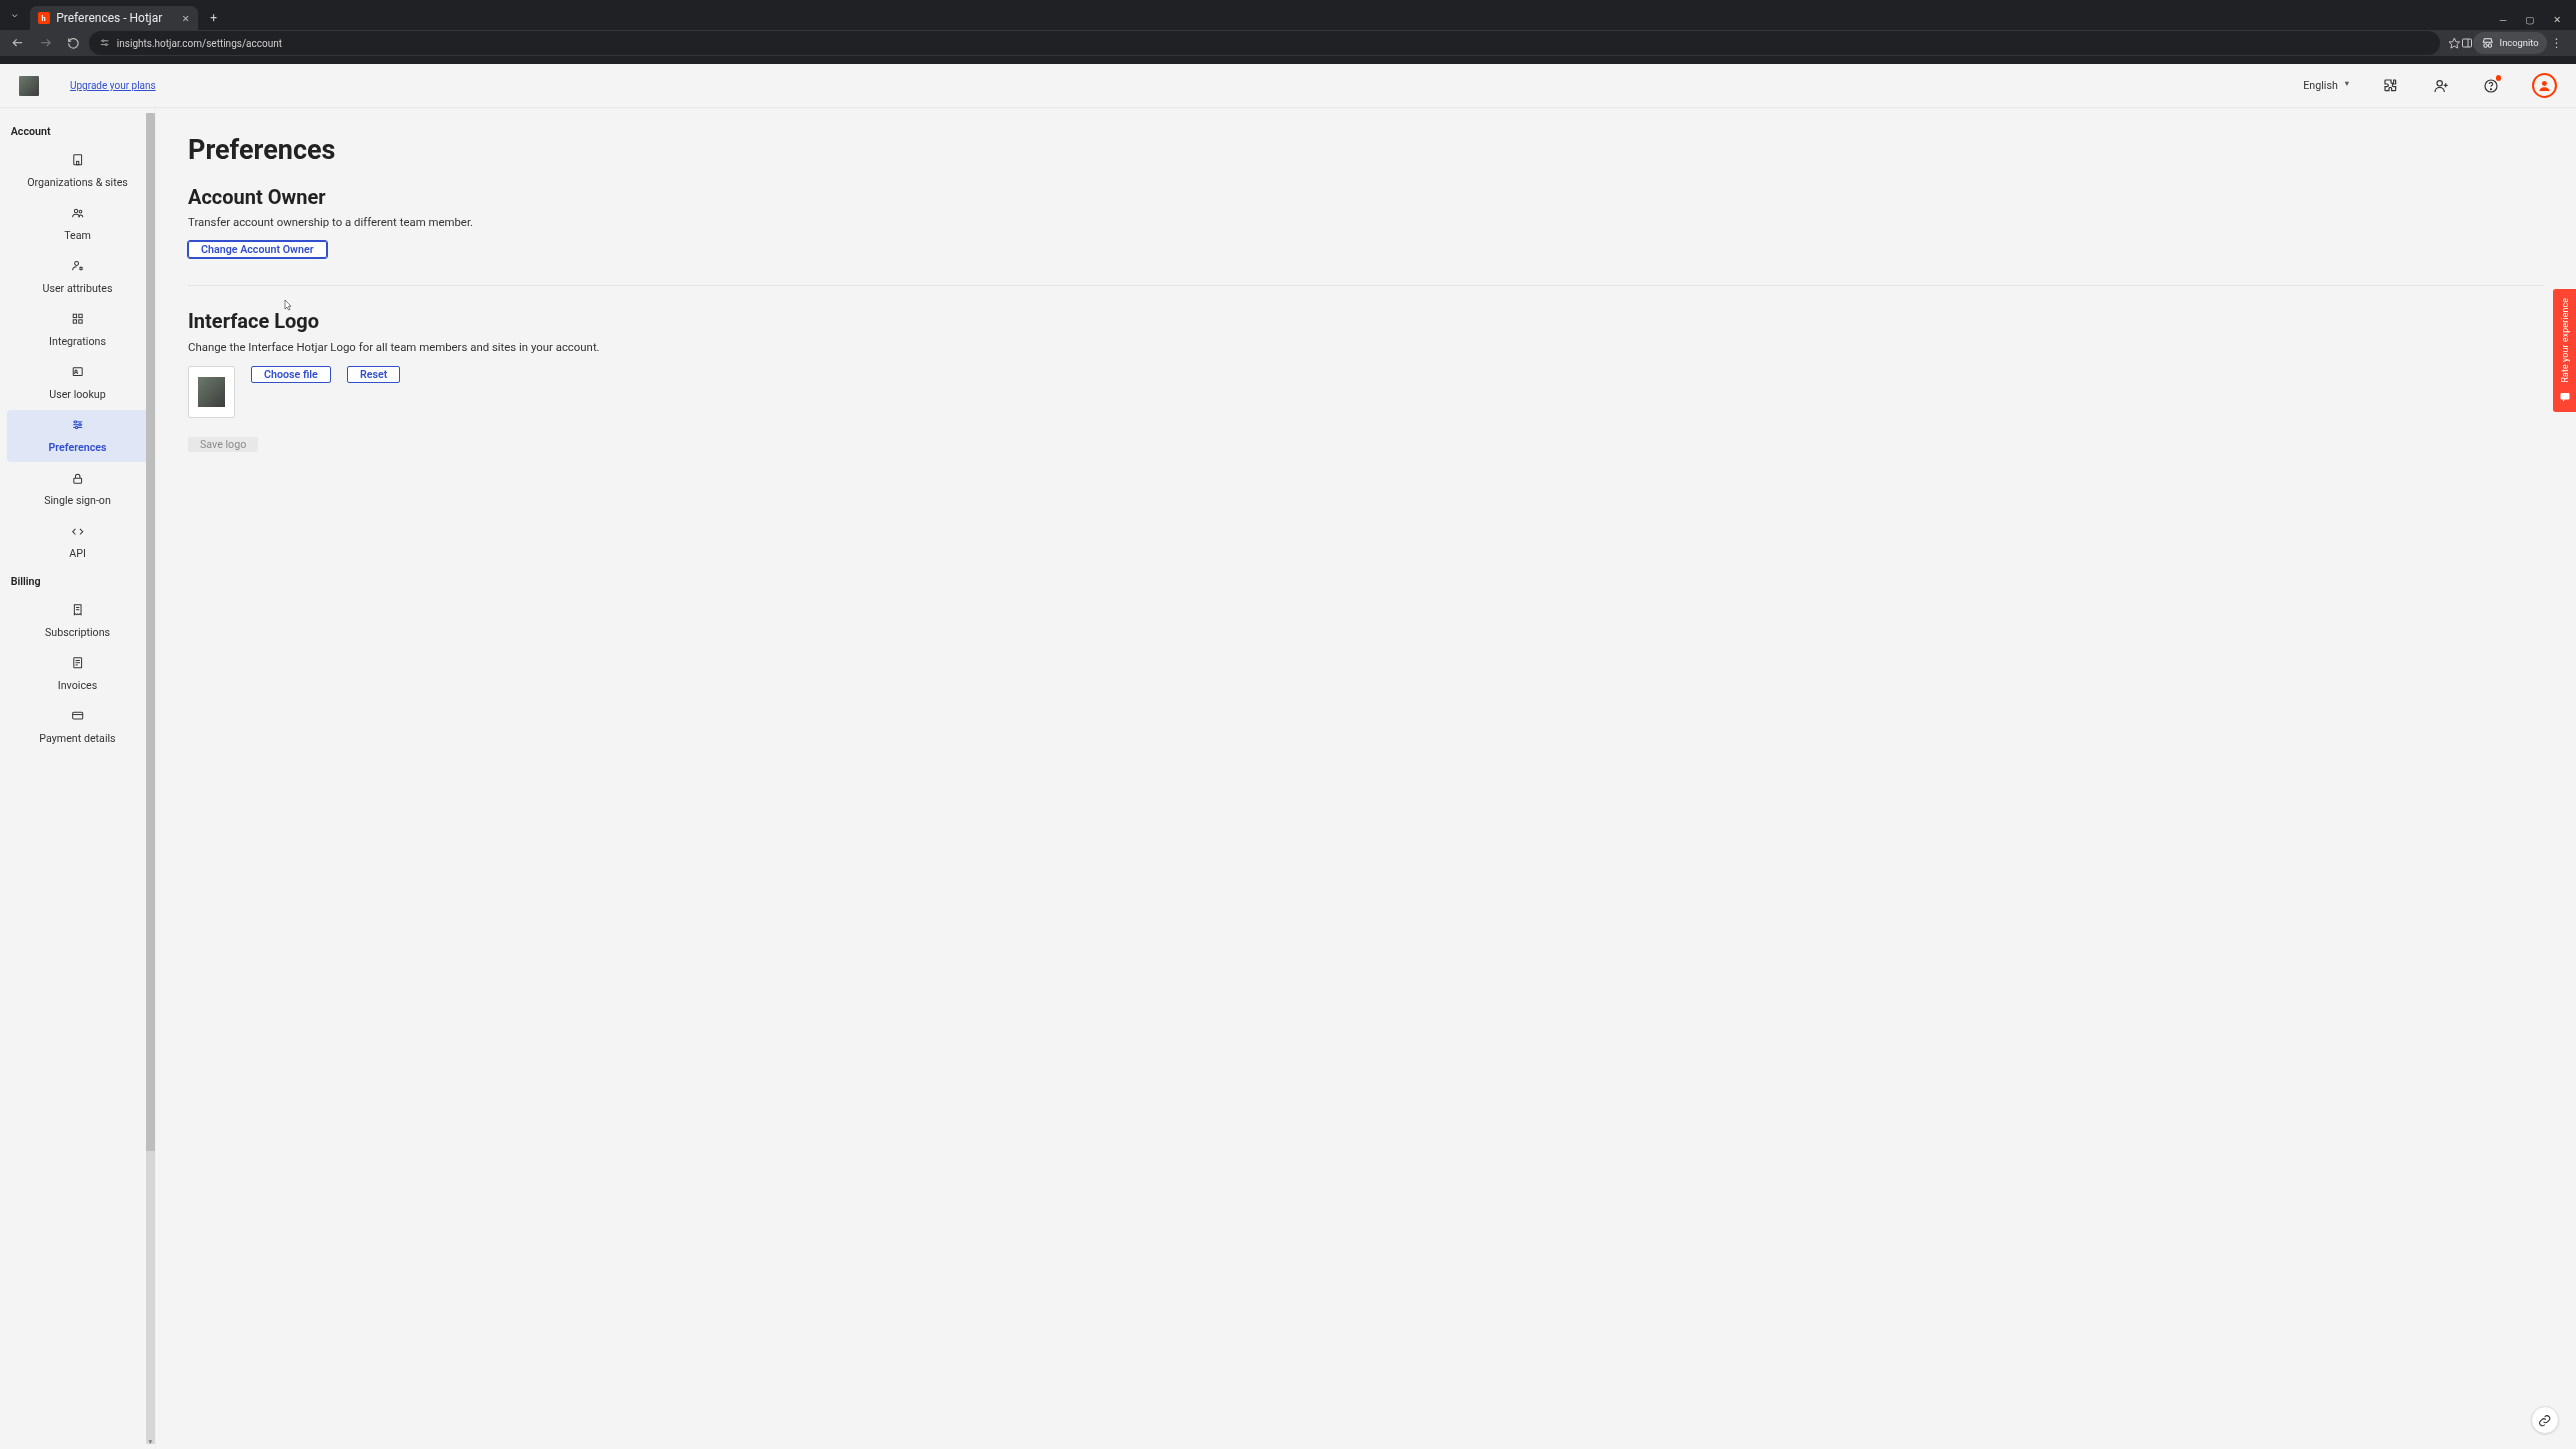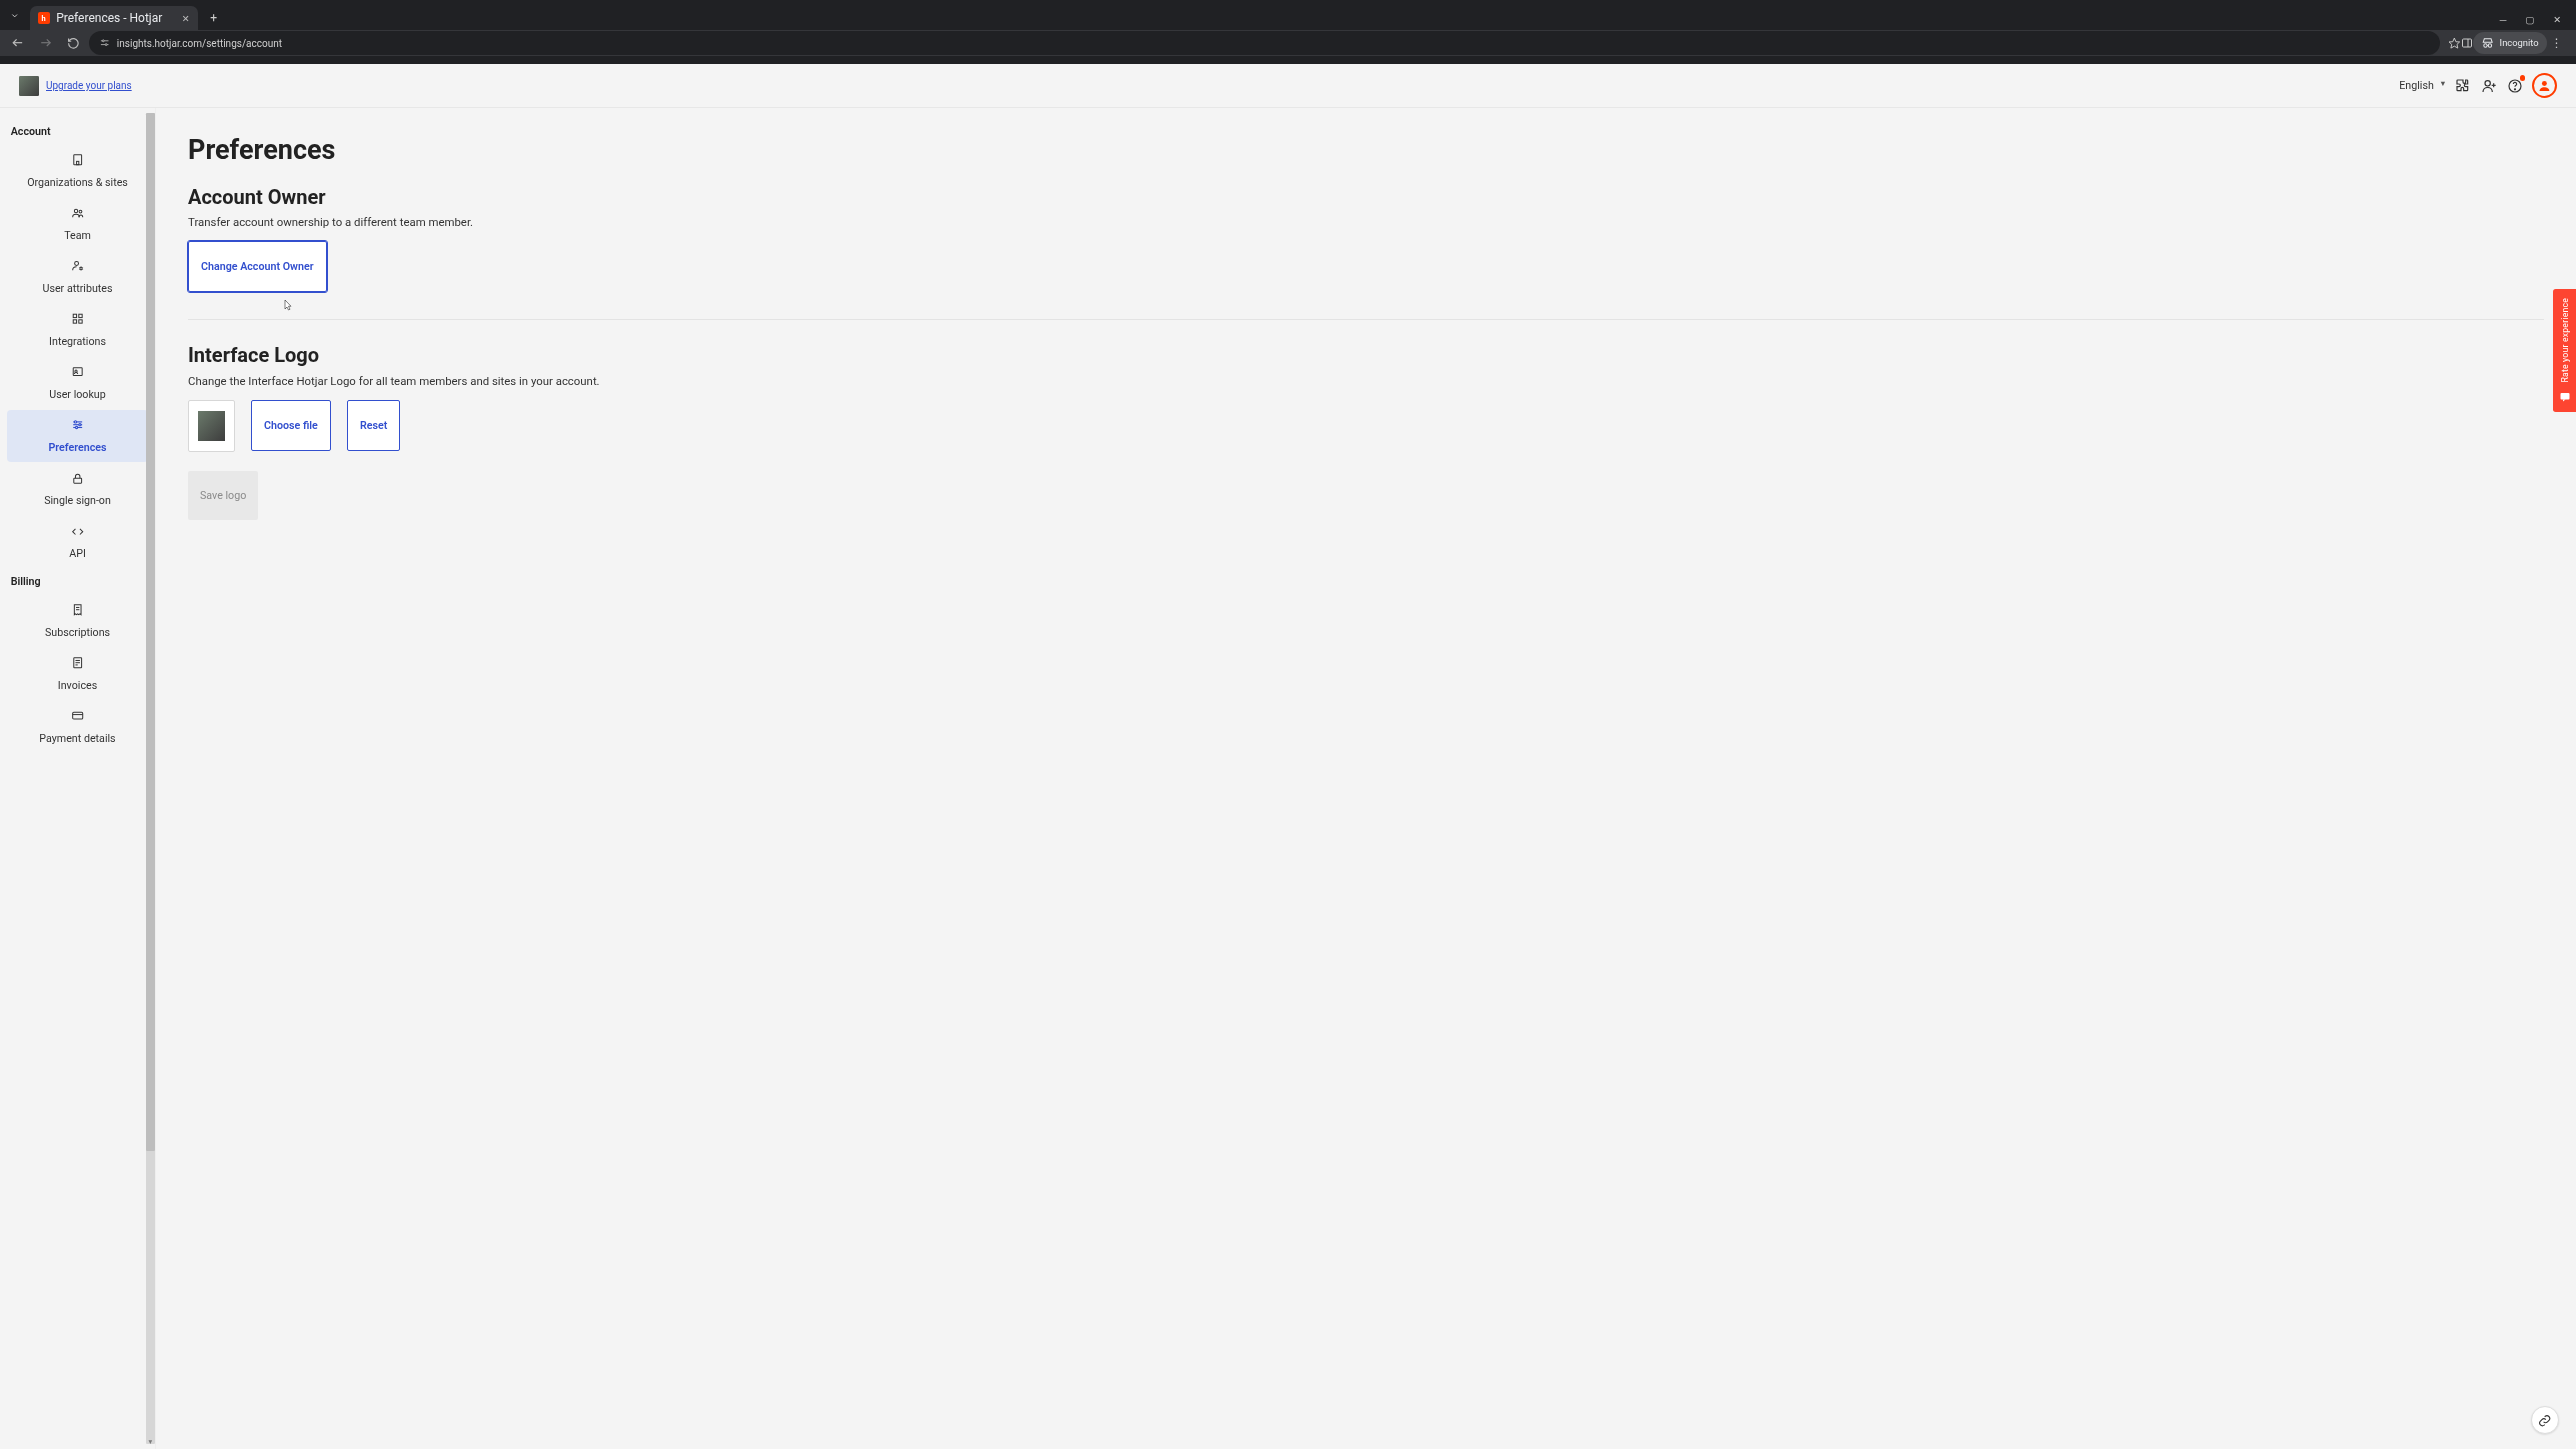--- a/index.html
+++ b/index.html
@@ -24,21 +24,21 @@
   .tune-ico{color:#aaa;font-size:10px;}
   .url{color:#d0d0d0;font-size:10px;}
   .addr-right{display:flex;align-items:center;gap:0;padding:0 4px;}
   .addr-right .ico{color:#ccc;font-size:11.4px;}
   .incog{display:flex;align-items:center;gap:5.4px;color:#e8eaed;background:#4a4b4f;padding:4px 8px;border-radius:12px;font-size:9.4px;}
   .menu-ico{color:#ccc;font-size:12px;padding:0 4px;}
 
   
   .app{position:absolute;top:64px;left:0;right:0;bottom:0;background:#f4f4f4;display:flex;flex-direction:column;}
 
-  .topbar{height:44px;display:flex;align-items:center;padding:0 19px;gap:7px;border-bottom:0.7px solid #e7e7e7;}
+  .topbar{height:44px;display:flex;align-items:center;padding:0 19px;gap:31px;border-bottom:0.7px solid #e7e7e7;}
   .logo-thumb{width:20px;height:20px;background:linear-gradient(135deg,#6b7a6b,#3d3d3d);border-radius:1.3px;}
   .upgrade{color:#324fce;font-size:10px;text-decoration:underline;}
   .topbar-spacer{flex:1;}
   .lang{display:flex;align-items:flex-start;gap:5.4px;color:#333;font-size:10.7px;}
   .lang .tri{color:#555;font-size:7.4px;}
   .tb-ico{width:19px;height:19px;display:flex;align-items:center;justify-content:center;color:#333;position:relative;}
   .dot-badge{position:absolute;top:-0.7px;right:-0.7px;width:5.4px;height:5.4px;background:#ff3c00;border-radius:50%;}
   .avatar{width:25.5px;height:25.5px;border-radius:50%;border:2px solid #ff3c00;display:flex;align-items:center;justify-content:center;color:#ff3c00;}
   .avatar svg{width:14.8px;height:14.8px;}
 
@@ -53,21 +53,21 @@
   .scroll-hint{position:absolute;right:0;top:5.4px;bottom:5.4px;width:9.4px;background:#d6d6d6;border-radius:1.3px;}
   .scroll-thumb{position:absolute;top:0;height:78%;left:0;right:0;background:#bdbdbd;border-radius:1.3px;}
   .scroll-arrow{position:absolute;left:0;right:0;display:flex;justify-content:center;color:#7a7a7a;font-size:7.4px;}
   .scroll-arrow.up{top:-2.7px;} .scroll-arrow.dn{bottom:-2.7px;}
 
   
   .main{flex:1;overflow:auto;padding:25.5px 32px;}
   h1.page-title{font-size:27px;font-weight:700;color:#222;margin-bottom:19px;}
   h2.sect-title{font-size:20px;font-weight:700;color:#222;margin-bottom:6.7px;}
   p.sect-desc{font-size:11.4px;color:#333;margin-bottom:12px;}
-  .btn{display:inline-flex;align-items:center;justify-content:center;border:1.1px solid #324fce;color:#324fce;background:#fff;font-weight:600;font-size:10.7px;padding:18px 12px;border-radius:2px;cursor:pointer;}
+  .btn{display:inline-flex;align-items:center;justify-content:center;border:1.1px solid #324fce;color:#324fce;background:#fff;font-weight:600;font-size:10.7px;padding:1px 12px;border-radius:2px;cursor:pointer;}
   .btn.focus{outline:1.3px solid #324fce;}
   .btn.disabled{border:none;background:#e8e8e8;color:#8a8a8a;font-weight:400;cursor:default;}
   hr.sep{border:none;border-top:0.7px solid #e3e3e3;margin:27px 0 23px;}
   .logo-row{display:flex;align-items:flex-start;gap:16px;}
   .logo-preview{width:47px;height:52px;background:#fff;border:0.7px solid #d7d7d7;border-radius:2px;display:flex;align-items:center;justify-content:center;}
   .logo-preview .img{width:27px;height:29.5px;background:linear-gradient(135deg,#6b7a6b,#3d3d3d);}
   .save-row{margin-top:19px;}
 
   
   .feedback{position:absolute;right:0;top:181px;width:23px;background:#fd4531;color:#fff;border-radius:2.7px 0 0 2.7px;padding:9.4px 0;display:flex;flex-direction:column;align-items:center;gap:8px;}

